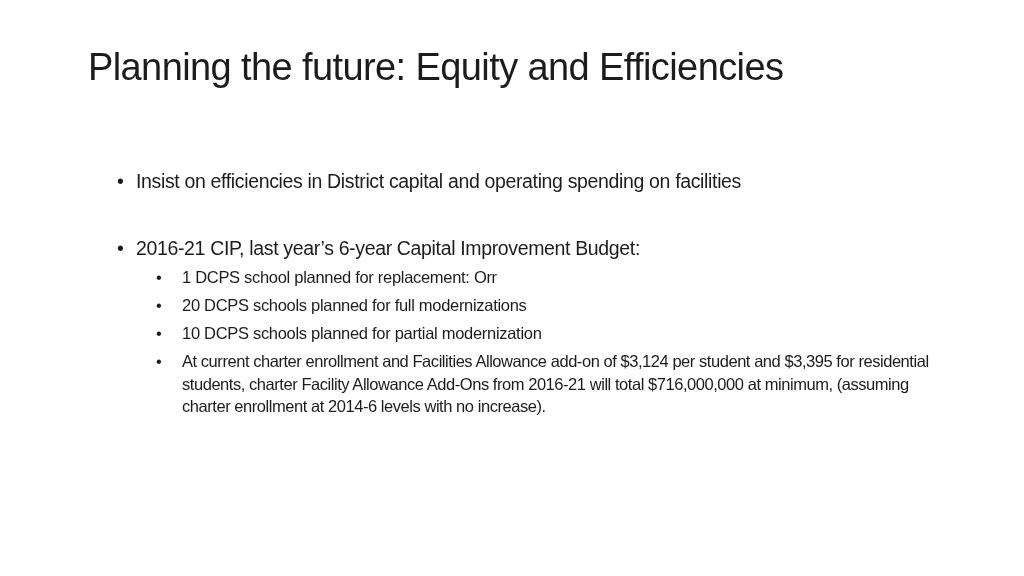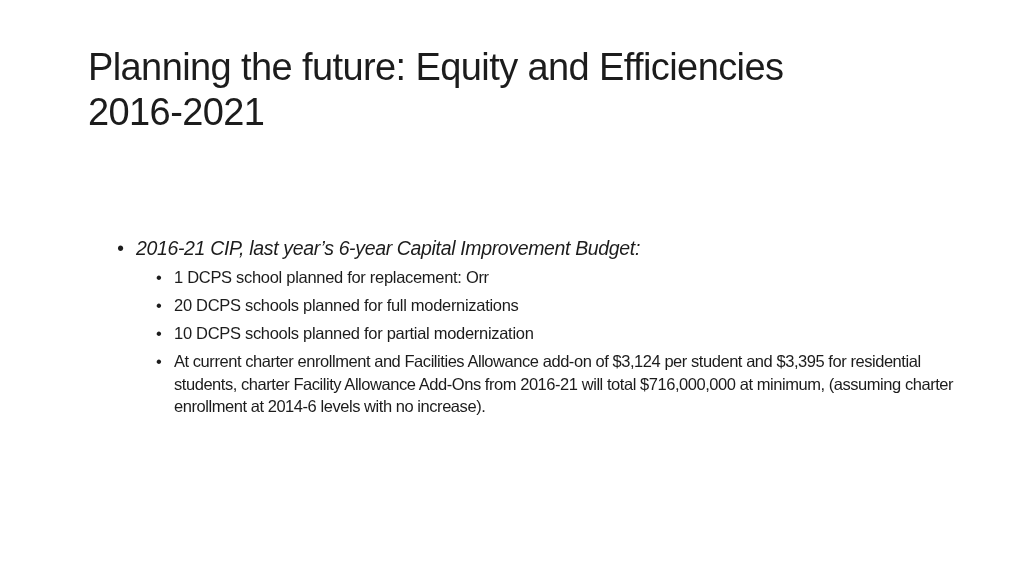--- a/index.html
+++ b/index.html
@@ -56,39 +56,41 @@
       color: #1c1c1c;
       letter-spacing: -0.3px;
     }
     .l2 .bullet {
       position: absolute;
       left: 0;
       top: 0;
     }
     .l2 .text {
       display: block;
-      margin-left: 18px;
+      margin-left: 26px;
     }
     #b1 { top: 169px; }
-    #b2 { top: 236px; font-style: italic; }
+    #b2 { top: 236px; }
     #s1 { top: 266px; white-space: nowrap; }
     #s2 { top: 294px; white-space: nowrap; }
     #s3 { top: 322px; white-space: nowrap; }
     #s4 { top: 350px; width: 800px; letter-spacing: -0.45px; }
   </style>
 </head>
 <body>
 
 <div class="slide">
 
   <h1 class="title">
     <span>Planning the future: Equity and Efficiencies</span>
-    <span>2016-2021</span>
   </h1>
 
+  <div class="l1" id="b1">
+    <span class="bullet">•</span><span>Insist on efficiencies in District capital and operating spending on facilities</span>
+  </div>
 
   <div class="l1" id="b2">
     <span class="bullet">•</span><span>2016-21 CIP, last year’s 6-year Capital Improvement Budget:</span>
   </div>
 
   <div class="l2" id="s1">
     <span class="bullet">•</span>
     <span class="text">1 DCPS school planned for replacement: Orr</span>
   </div>
 

